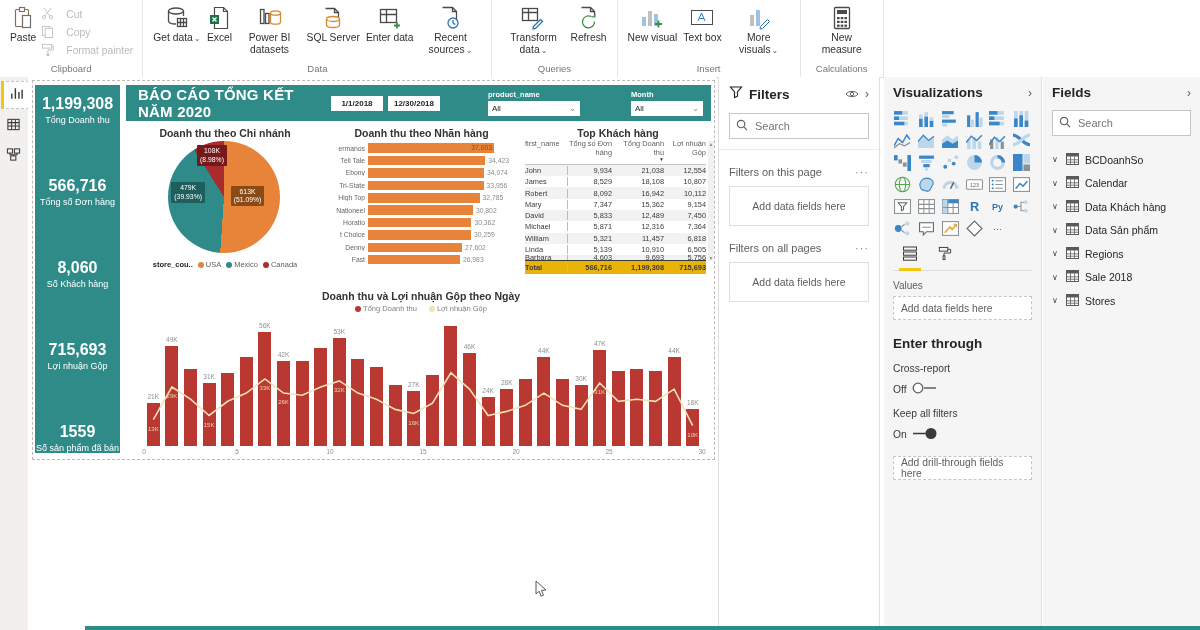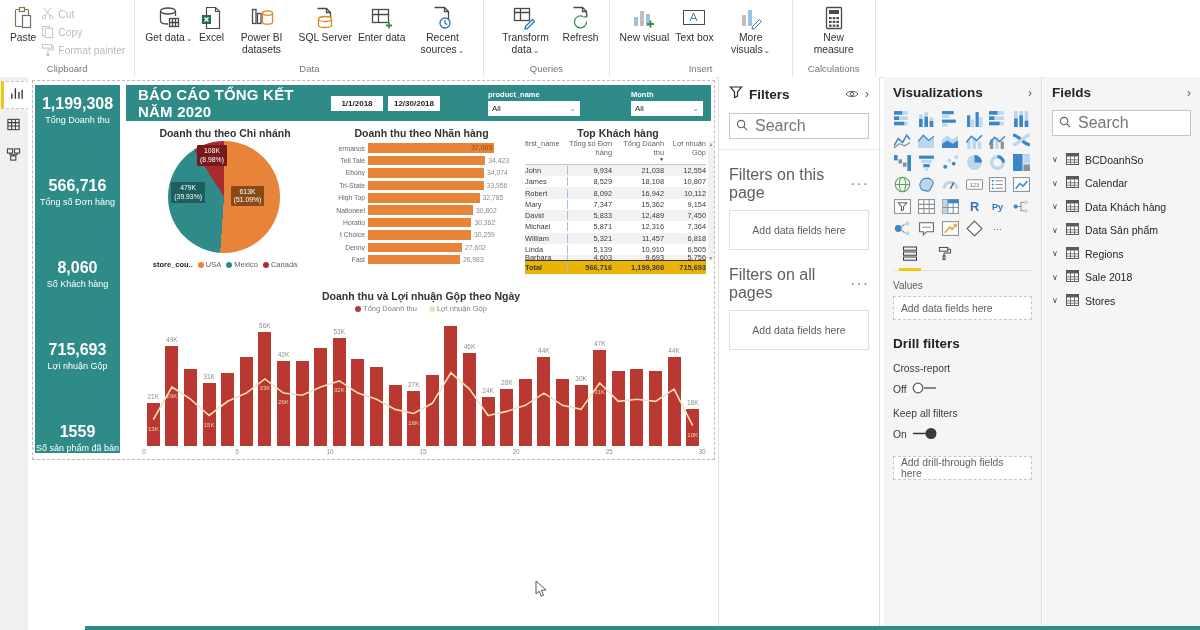--- a/index.html
+++ b/index.html
@@ -8,21 +8,21 @@
 
   
   .ribbon{position:absolute;left:0;top:0;right:0;height:77px;background:#fff;border-bottom:1px solid #e1dfdd;display:flex;align-items:stretch;}
   .rgroup{display:flex;flex-direction:column;border-right:1px solid #e8e6e4;padding:2px 7px 0 7px;}
   .rg-body{flex:1;display:flex;align-items:flex-start;}
   .rg-label{text-align:center;font-size:9.5px;color:#797775;padding:1px 0 3px;}
   .rbtn{display:flex;flex-direction:column;align-items:center;font-size:10.3px;color:#323130;padding:2px 3px 0;text-align:center;line-height:1.12;max-width:62px;cursor:default;}
   .rbtn .ricon{height:27px;display:flex;align-items:center;margin-bottom:1px;}
   .chev{font-size:8px;color:#605e5c;margin-left:1px;}
   .smallcol{display:flex;flex-direction:column;justify-content:flex-start;padding-top:3px;}
-  .rsmall{display:flex;align-items:center;gap:4px;font-size:10.3px;color:#bdbbb9;padding:1.5px 2px;}
+  .rsmall{display:flex;align-items:center;gap:12px;font-size:10.3px;color:#bdbbb9;padding:1.5px 2px;}
 
   
   .viewbar{position:absolute;left:0;top:77px;width:28px;bottom:0;background:#f1f0ef;border-right:1px solid #e1dfdd;}
   .view-item{width:24px;height:26px;margin:4px 1px;display:flex;align-items:center;justify-content:center;}
   .view-item.sel{background:#fff;border:1px dashed #c8c6c4;border-left:3px solid #f2c80f;}
 
   
   .canvas{position:absolute;left:28px;top:77px;width:688px;bottom:0;background:#fff;overflow:hidden;}
   .dash{position:absolute;left:4px;top:3px;width:681px;height:378px;border:1px dashed #bdbbb9;}
   .kpi-panel{position:absolute;left:2px;top:4px;width:85px;height:368px;background:#2e8b88;}
@@ -79,22 +79,22 @@
   .lineplot{position:absolute;left:0;bottom:0;overflow:visible;z-index:2;}
   .xtick{position:absolute;top:126px;transform:translateX(-50%);font-size:6.5px;color:#8f8f8f;}
 
   
   .pane{position:absolute;top:77px;bottom:0;}
   .filters-pane{left:718px;width:162px;background:#fff;border-left:1px solid #e1dfdd;border-right:1px solid #e1dfdd;padding:8px 10px;box-sizing:border-box;}
   .pane-header{display:flex;align-items:center;gap:6px;}
   .pane-title{font-size:13.5px;font-weight:bold;color:#252423;flex:1;}
   .collapse{font-size:12px;color:#605e5c;}
   .searchbox{margin-top:10px;border:1px solid #c8c6c4;background:#fff;height:24px;display:flex;align-items:center;padding:0 6px;gap:5px;}
-  .searchbox input{border:none;outline:none;font-size:16px;width:100%;font-family:inherit;color:#252423;background:transparent;}
-  .fsection{margin-top:16px;font-size:16px;color:#605e5c;display:flex;align-items:center;}
+  .searchbox input{border:none;outline:none;font-size:11px;width:100%;font-family:inherit;color:#252423;background:transparent;}
+  .fsection{margin-top:16px;font-size:11px;color:#605e5c;display:flex;align-items:center;}
   .fsection .more{margin-left:auto;color:#8a8886;letter-spacing:1px;}
   .addbox{margin-top:8px;border:1px solid #e1dfdd;background:#fff;height:38px;display:flex;align-items:center;justify-content:center;font-size:10.5px;color:#605e5c;}
   .fdivider{border-bottom:1px solid #edebe9;margin:10px -10px 0;}
 
   .viz-pane{left:884px;width:158px;background:#f6f5f5;border-right:1px solid #e1dfdd;padding:8px 9px;box-sizing:border-box;}
   .vizgrid{margin-top:9px;display:grid;grid-template-columns:repeat(6,1fr);gap:3px 4px;}
   .vicon{width:19px;height:19px;display:flex;align-items:center;justify-content:center;}
   .viztabs{margin-top:8px;display:flex;gap:18px;padding-left:8px;border-bottom:1px solid #e1dfdd;padding-bottom:3px;}
   .viztab{position:relative;padding-bottom:2px;}
   .viztab.active:after{content:"";position:absolute;left:-2px;right:-2px;bottom:-4px;height:3px;background:#f2c80f;}
@@ -915,21 +915,21 @@
       <span class="viztab"><svg width="15" height="15" viewBox="0 0 16 16" fill="none" stroke="#3b3a39">
             <rect x="2.5" y="1.5" width="9" height="4"></rect>
             <path d="M11.5 3.5h3v4h-7v3"></path>
             <rect x="6.5" y="10.5" width="2" height="4"></rect>
           </svg></span>
     </div>
     <div class="vlabel">Values</div>
     <div class="dashedbox">
         <span>Add data fields here</span>
       </div>
-    <div class="drill-title">Drill filters</div>
+    <div class="drill-title">Enter through</div>
     <div class="drill-label">Cross-report</div>
     <div class="toggle">
       <span>Off</span>
       <span><svg width="26" height="12">
             <circle cx="6" cy="6" r="4.8" fill="#fff" stroke="#605e5c" stroke-width="1.3"></circle>
             <path d="M12 6h12" stroke="#605e5c" stroke-width="1.5"></path>
           </svg></span>
     </div>
     <div class="drill-label">Keep all filters</div>
     <div class="toggle">

